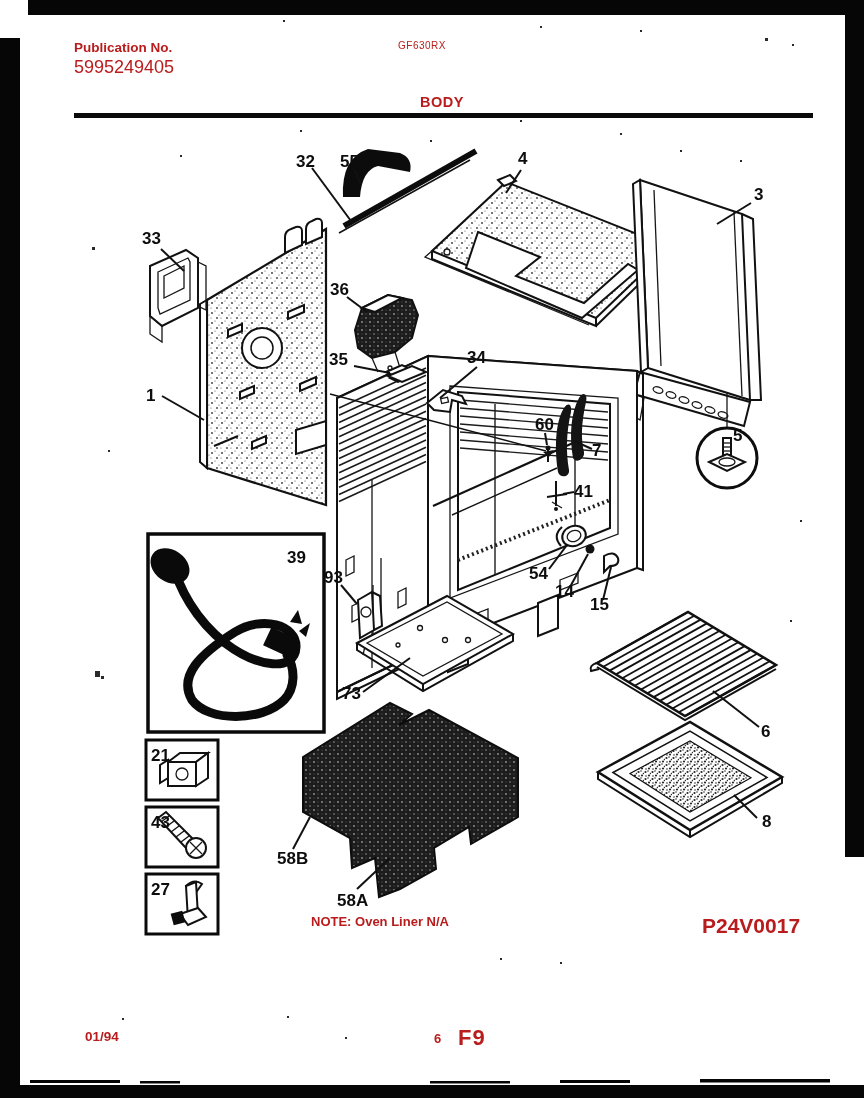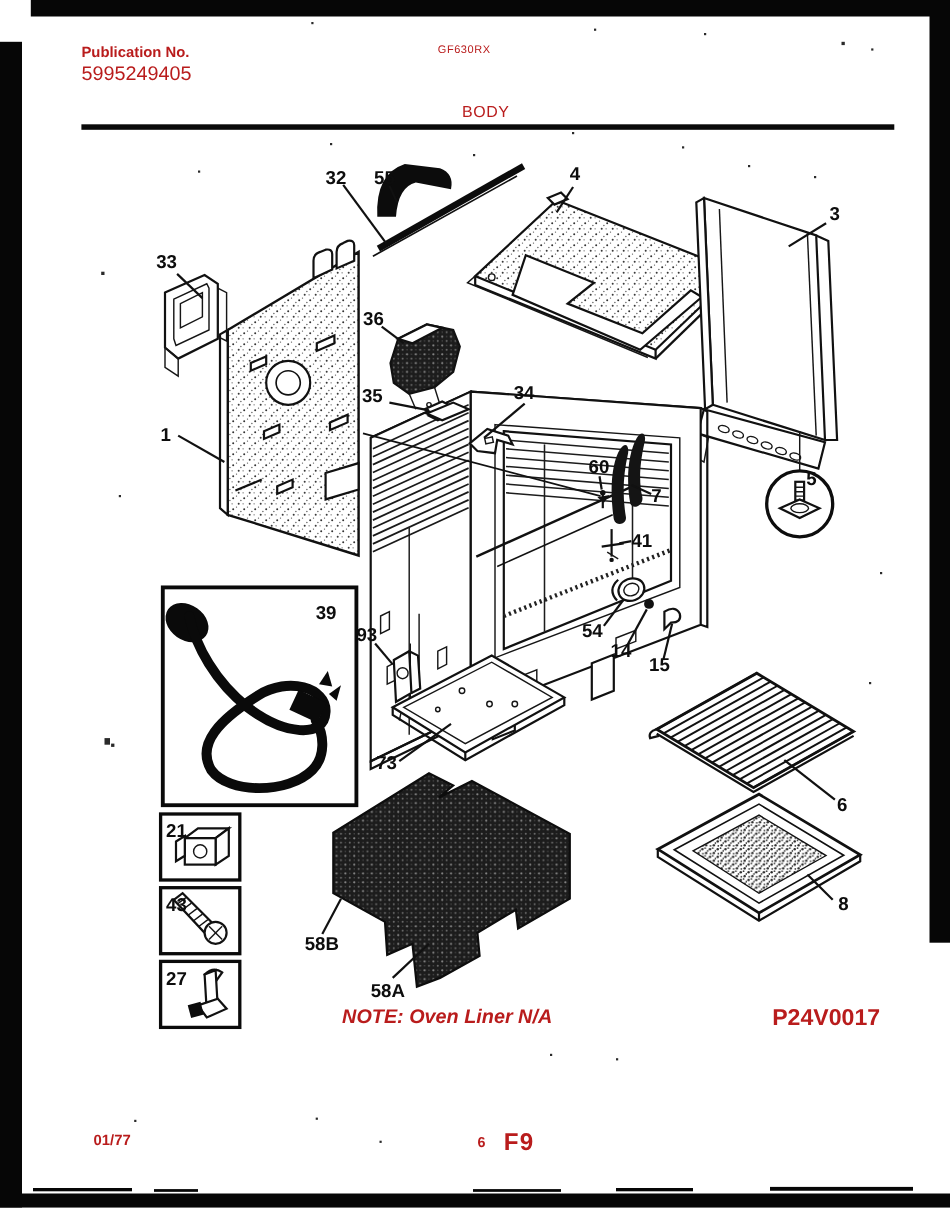--- a/index.html
+++ b/index.html
@@ -2,23 +2,23 @@
 <html><head>
 <meta charset="utf-8">
 <style>
   html,body{margin:0;padding:0;background:#777;}
   .page{position:relative;width:864px;height:1098px;background:#ffffff;overflow:hidden;
         font-family:"Liberation Sans",sans-serif;color:#0c0c0c;}
   .txt{position:absolute;white-space:nowrap;color:#b91c1c;}
   .pub-label{left:74px;top:40px;font-size:13.5px;font-weight:700;}
   .pub-num{left:74px;top:57px;font-size:18px;font-weight:400;}
   .model{left:398px;top:40px;font-size:10px;font-weight:400;letter-spacing:.5px;}
-  .section{left:420px;top:94px;font-size:14.5px;font-weight:400;letter-spacing:.5px;}
+  .section{left:420px;top:94px;font-size:14.5px;font-weight:700;letter-spacing:.5px;}
   .rule{position:absolute;left:74px;top:113px;width:739px;height:5px;background:#0a0a0a;}
-  .note{left:311px;top:914px;font-size:18px;font-weight:700;font-style:italic;}
+  .note{left:311px;top:914px;font-size:13px;font-weight:700;}
   .code{left:702px;top:914px;font-size:21px;font-weight:700;}
   .datecode{left:85px;top:1029px;font-size:13.5px;font-weight:700;}
   .pagenum{left:434px;top:1031px;font-size:13px;font-weight:700;}
   .figcode{left:458px;top:1025px;font-size:22px;font-weight:800;letter-spacing:1px;}
   svg{position:absolute;left:0;top:0;}
   svg text{font-family:"Liberation Sans",sans-serif;font-weight:700;font-size:17px;fill:#0d0d0d;}
   svg .ln{stroke:#111;stroke-width:2;fill:none;}
   svg .sh{stroke:#111;stroke-width:2;fill:#fff;}
   svg .thin{stroke:#161616;stroke-width:1.3;fill:none;}
 </style>
@@ -415,17 +415,17 @@
 
   <div class="txt pub-label">Publication No.</div>
   <div class="txt pub-num">5995249405</div>
   <div class="txt model">GF630RX</div>
   <div class="txt section">BODY</div>
   <div class="rule"></div>
 
   <div class="txt note">NOTE: Oven Liner N/A</div>
   <div class="txt code">P24V0017</div>
 
-  <div class="txt datecode">01/77</div>
+  <div class="txt datecode">01/94</div>
   <div class="txt pagenum">6</div>
   <div class="txt figcode">F9</div>
 
 </div>
 
 </body></html>

